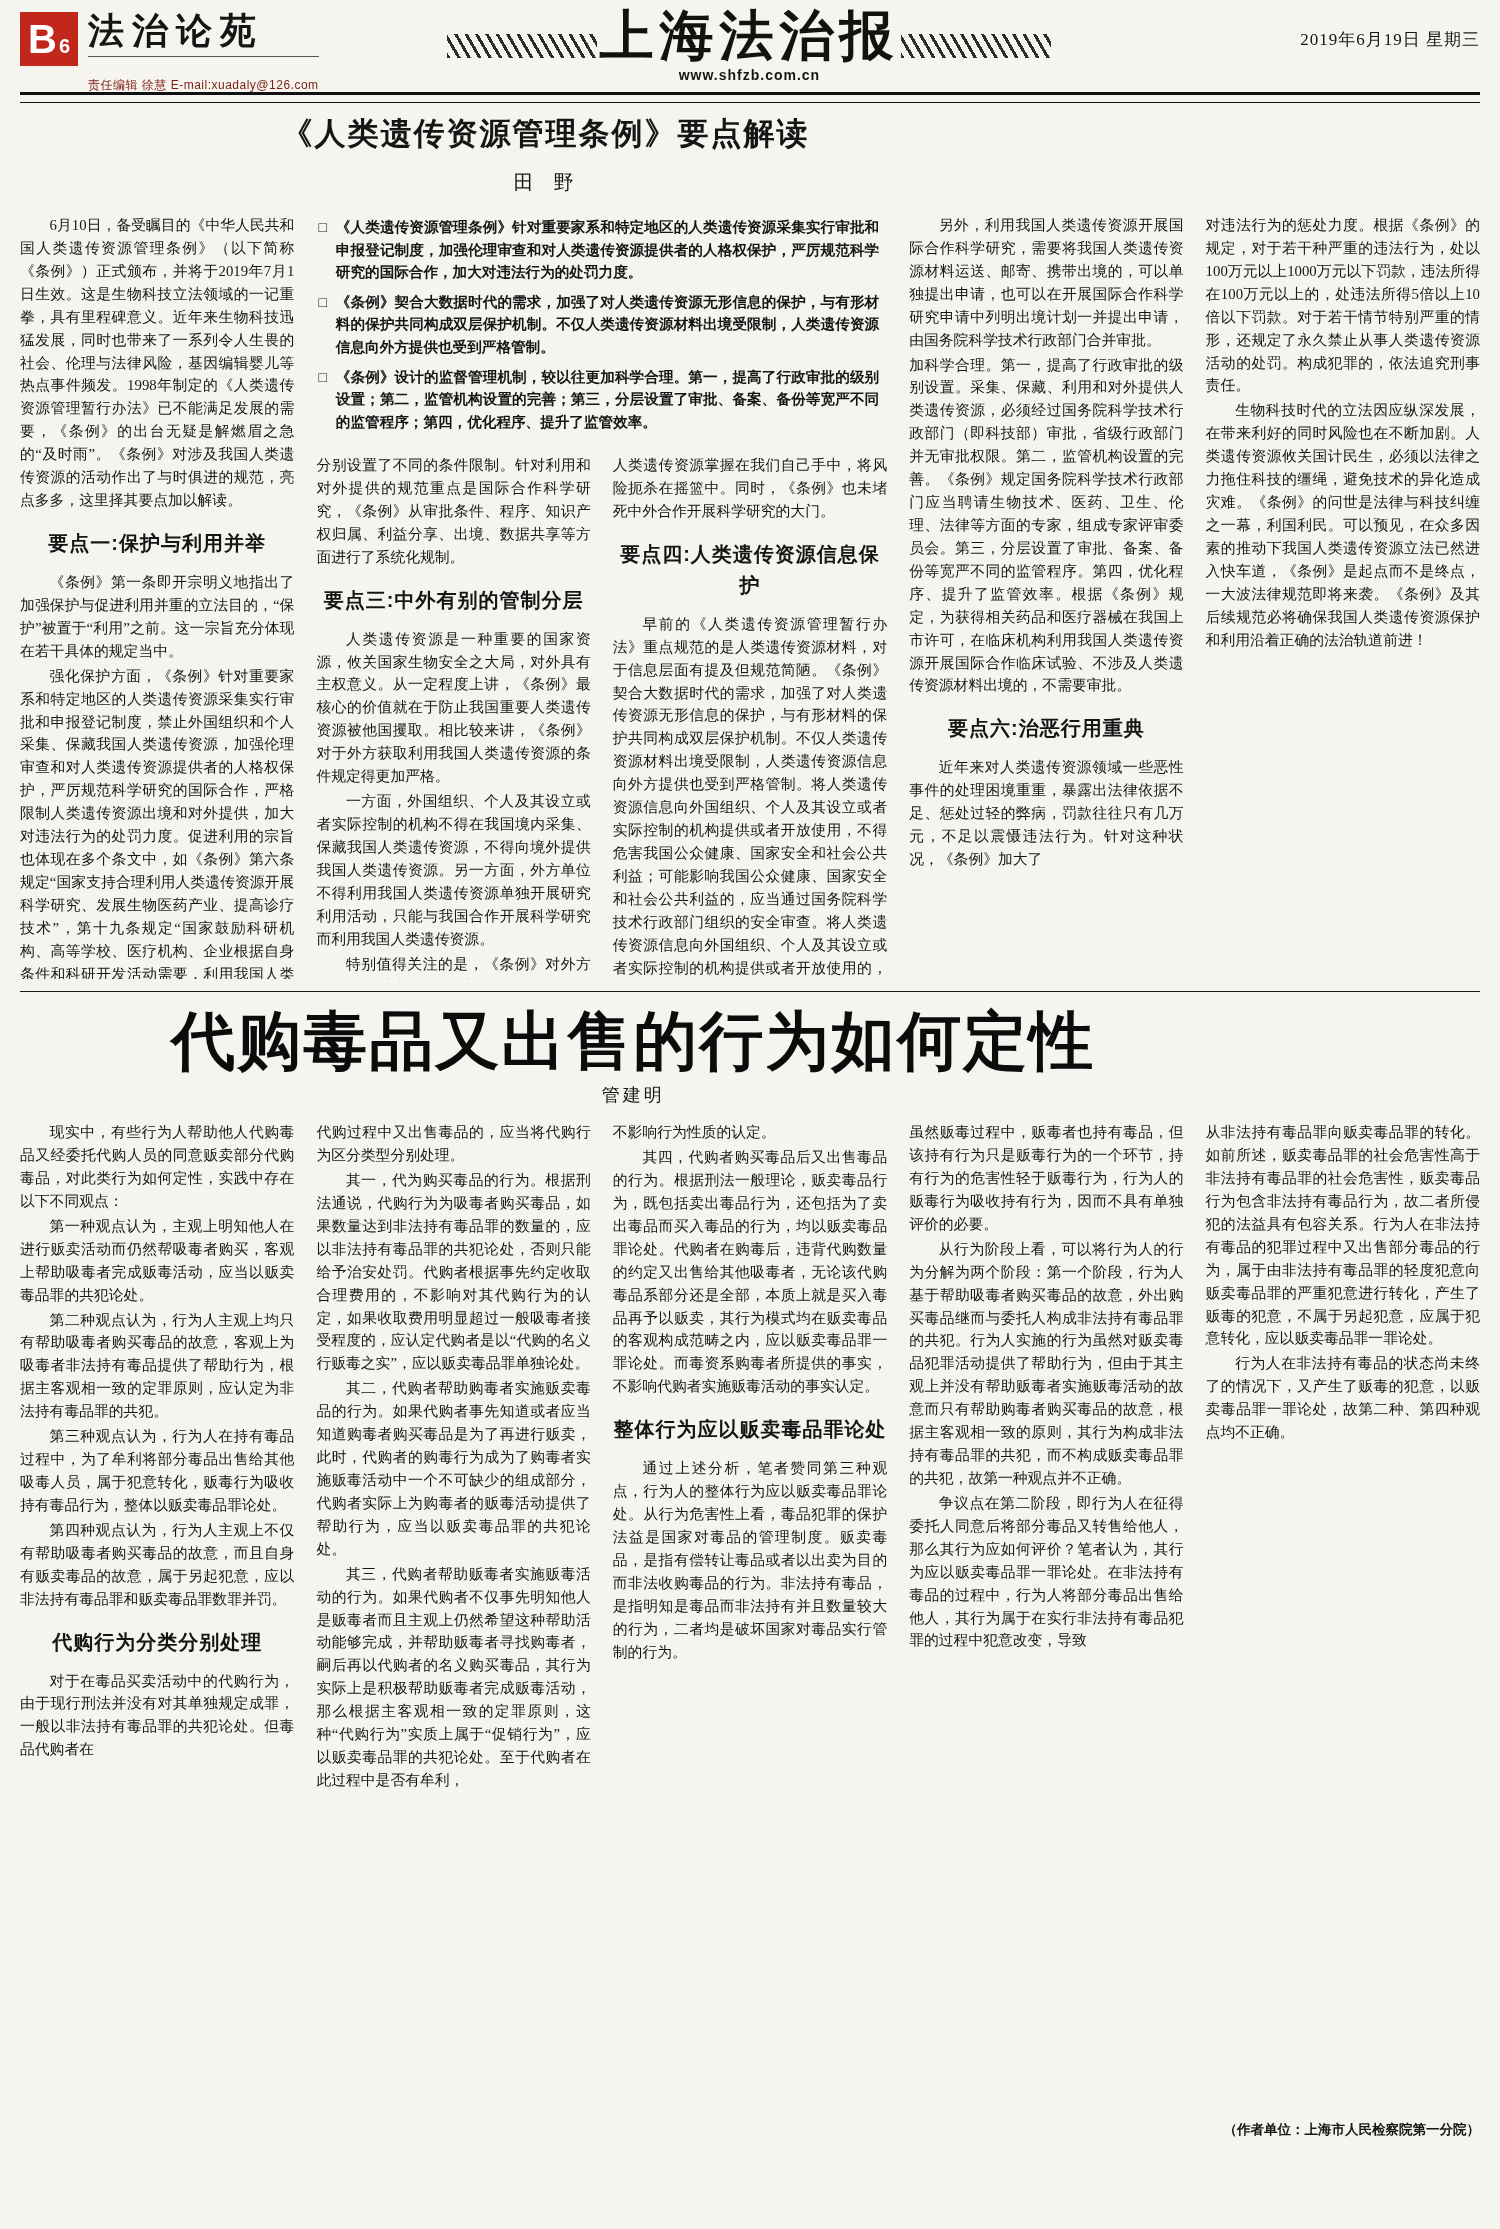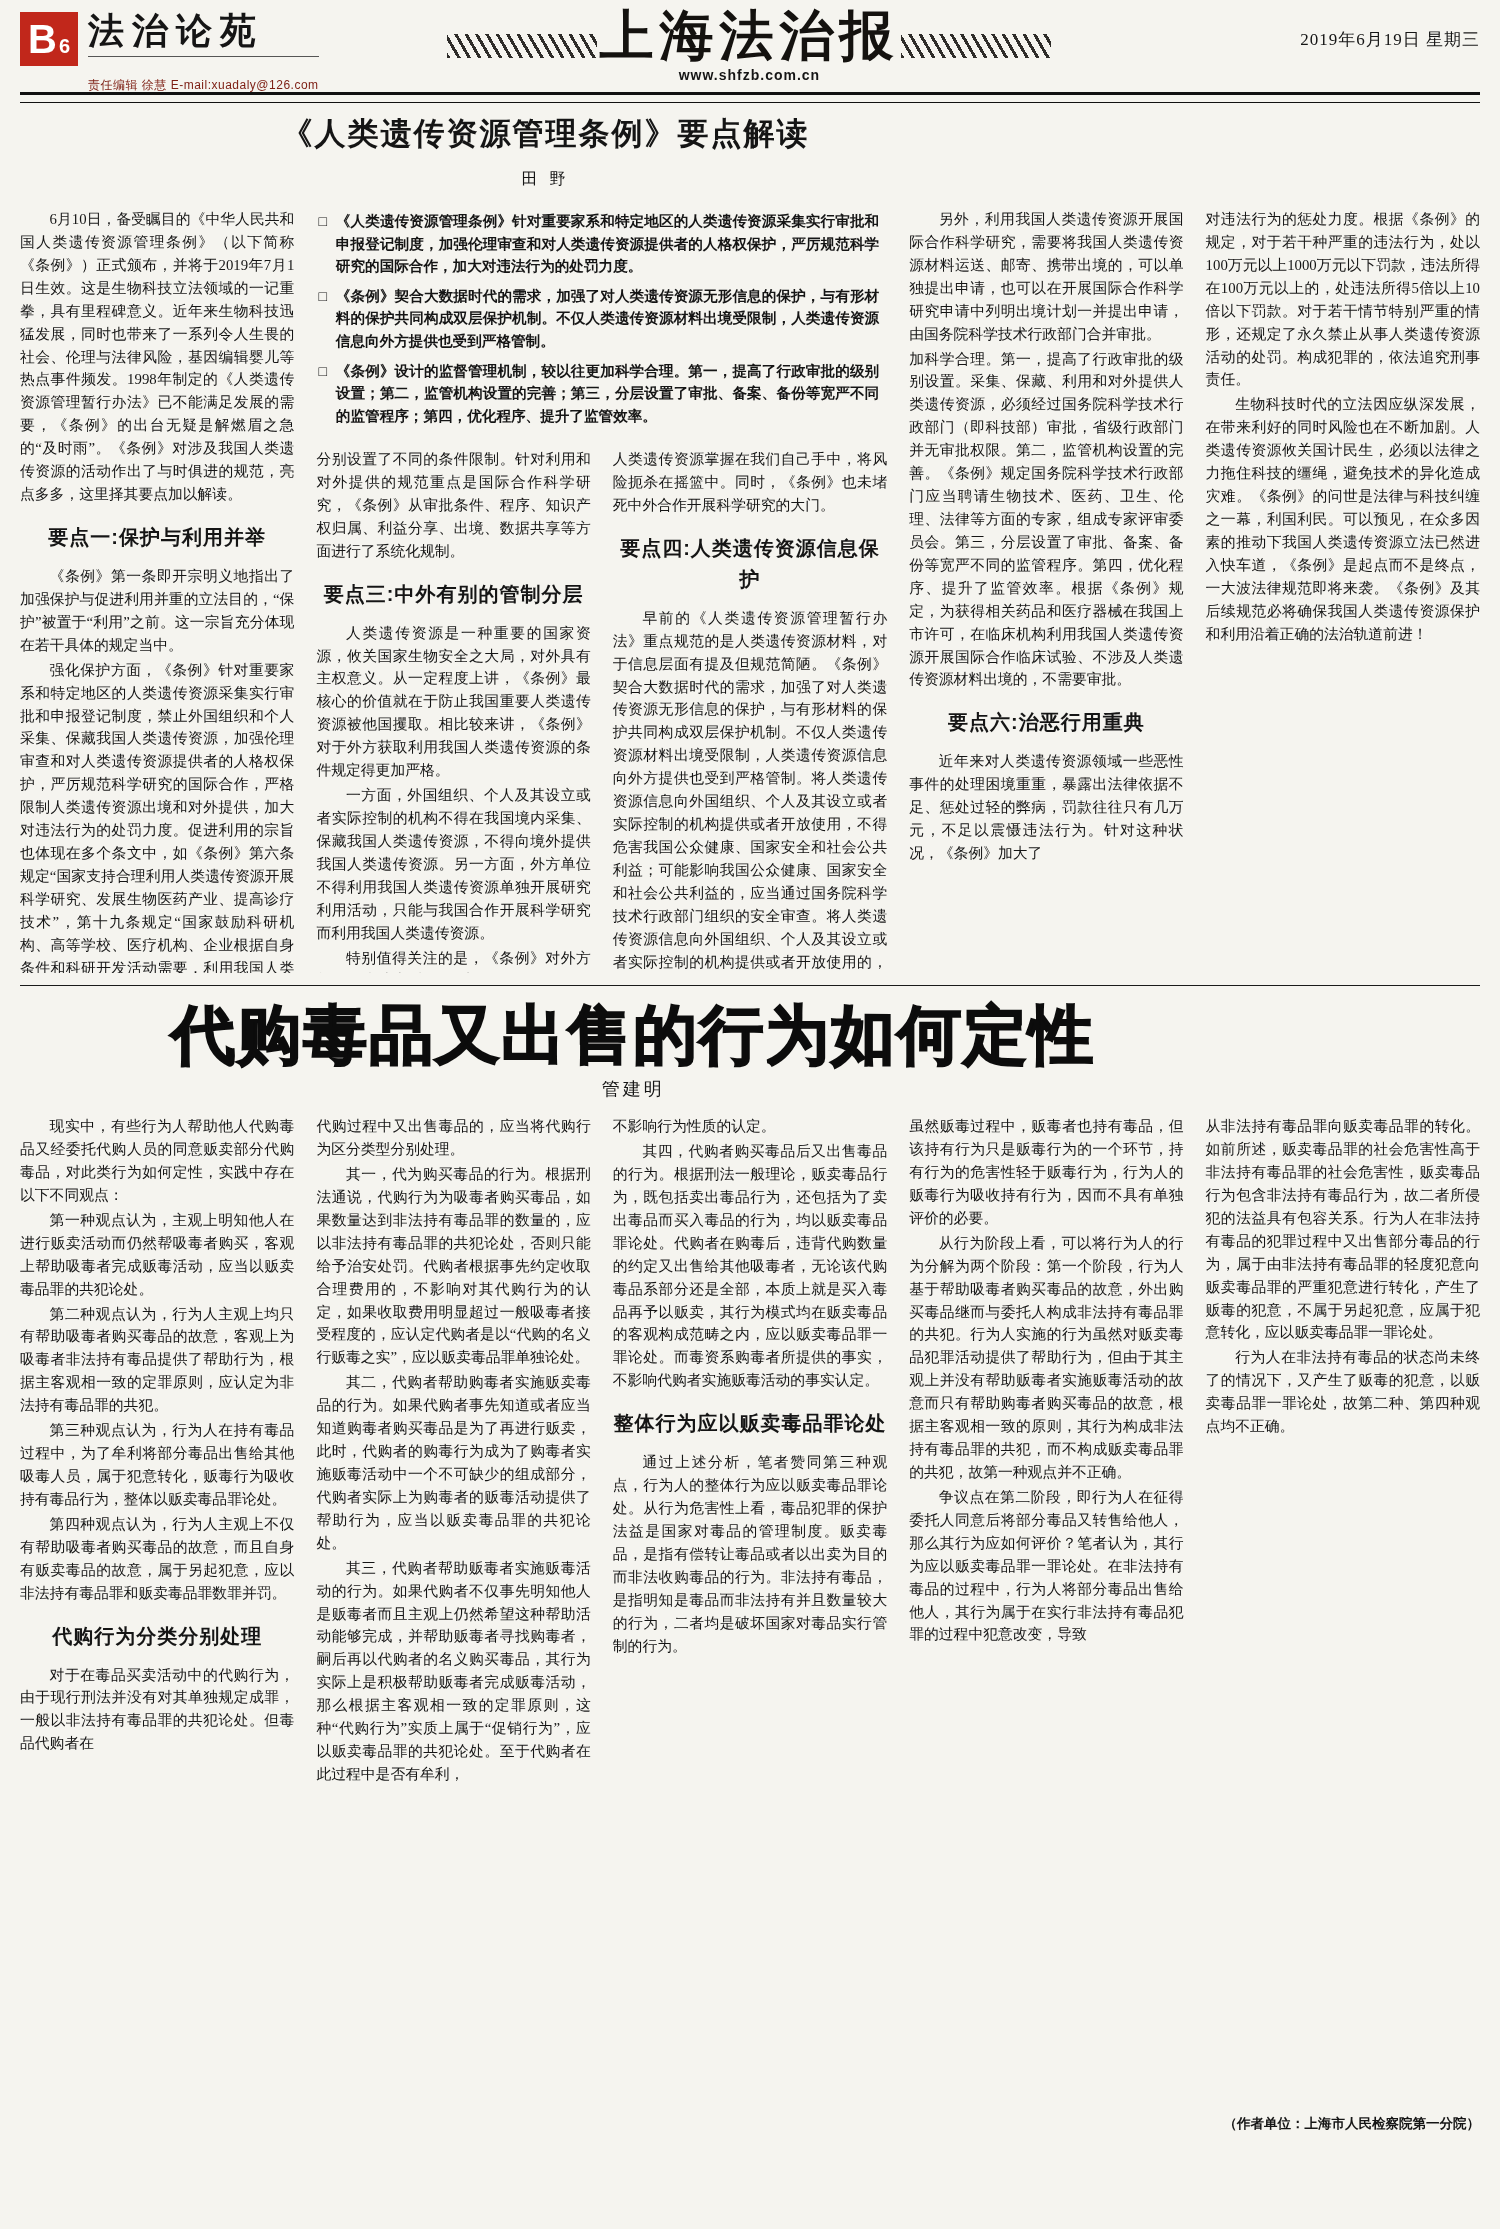--- a/index.html
+++ b/index.html
@@ -30,37 +30,37 @@
   .para.cont{text-indent:0;}
   .col-heading{font-family:"Liberation Sans","DejaVu Sans",sans-serif;font-weight:900;font-size:20px;text-align:center;margin:16px 0 12px;letter-spacing:1px;}
   .author-note{text-align:right;font-weight:bold;font-size:13.5px;margin:14px 0 0;}
   .flexcol{display:flex;flex-direction:column;}
   .flexcol .author-note{margin-top:auto;}
 
   
   .a1-head{width:72%;text-align:center;}
   .a1-title{margin:18px 0 6px;font-family:"Liberation Sans","DejaVu Sans",sans-serif;font-weight:900;font-size:88px;line-height:1.02;letter-spacing:3px;color:#0c0c0c;-webkit-text-stroke:2px #0c0c0c;}
   .a1-subtitle{margin:10px 0 0;font-size:31px;font-weight:bold;letter-spacing:2px;}
-  .a1-author{margin:14px 0 0;font-size:16px;letter-spacing:4px;}
+  .a1-author{margin:14px 0 0;font-size:20px;letter-spacing:4px;font-family:Liberation Mono, monospace;}
   .a1-body{margin-top:18px;display:grid;grid-template-columns:repeat(5,1fr);grid-template-rows:240px 1fr;column-gap:22px;height:765px;overflow:hidden;}
   .col-a1-1{grid-column:1;grid-row:1/3;}
   .summary-box{grid-column:2/4;grid-row:1;padding:2px 8px 0 2px;}
   .summary-item{display:flex;gap:9px;font-weight:bold;font-size:14.6px;line-height:1.55;text-align:justify;margin-bottom:7px;}
   .summary-bullet{flex:0 0 auto;font-size:14px;transform:translateY(1px);}
   .col-a1-2{grid-column:2;grid-row:2;}
   .col-a1-3{grid-column:3;grid-row:2;}
   .col-a1-4{grid-column:4;grid-row:1/3;}
   .col-a1-5{grid-column:5;grid-row:1/3;}
 
   
   .article-divider{border-top:1.5px solid #1a1a1a;margin:12px 0 0;}
 
   
   .a2-head{width:84%;text-align:center;}
-  .a2-title{margin:16px 0 8px;font-family:"Liberation Sans","DejaVu Sans",sans-serif;font-weight:700;font-size:64px;line-height:1.05;letter-spacing:2px;color:#0c0c0c;-webkit-text-stroke:1.8px #0c0c0c;}
+  .a2-title{margin:16px 0 8px;font-family:"Liberation Sans","DejaVu Sans",sans-serif;font-weight:400;font-size:64px;line-height:1.05;letter-spacing:2px;color:#0c0c0c;-webkit-text-stroke:1.8px #0c0c0c;}
   .a2-author{font-size:18px;letter-spacing:3px;margin:6px 0 14px;}
   .a2-body{display:grid;grid-template-columns:repeat(5,1fr);column-gap:22px;height:1020px;overflow:hidden;}
 </style>
 </head>
 <body>
 
 <div class="page">
 
   <header class="topbar">
     <div class="topbar-left">

